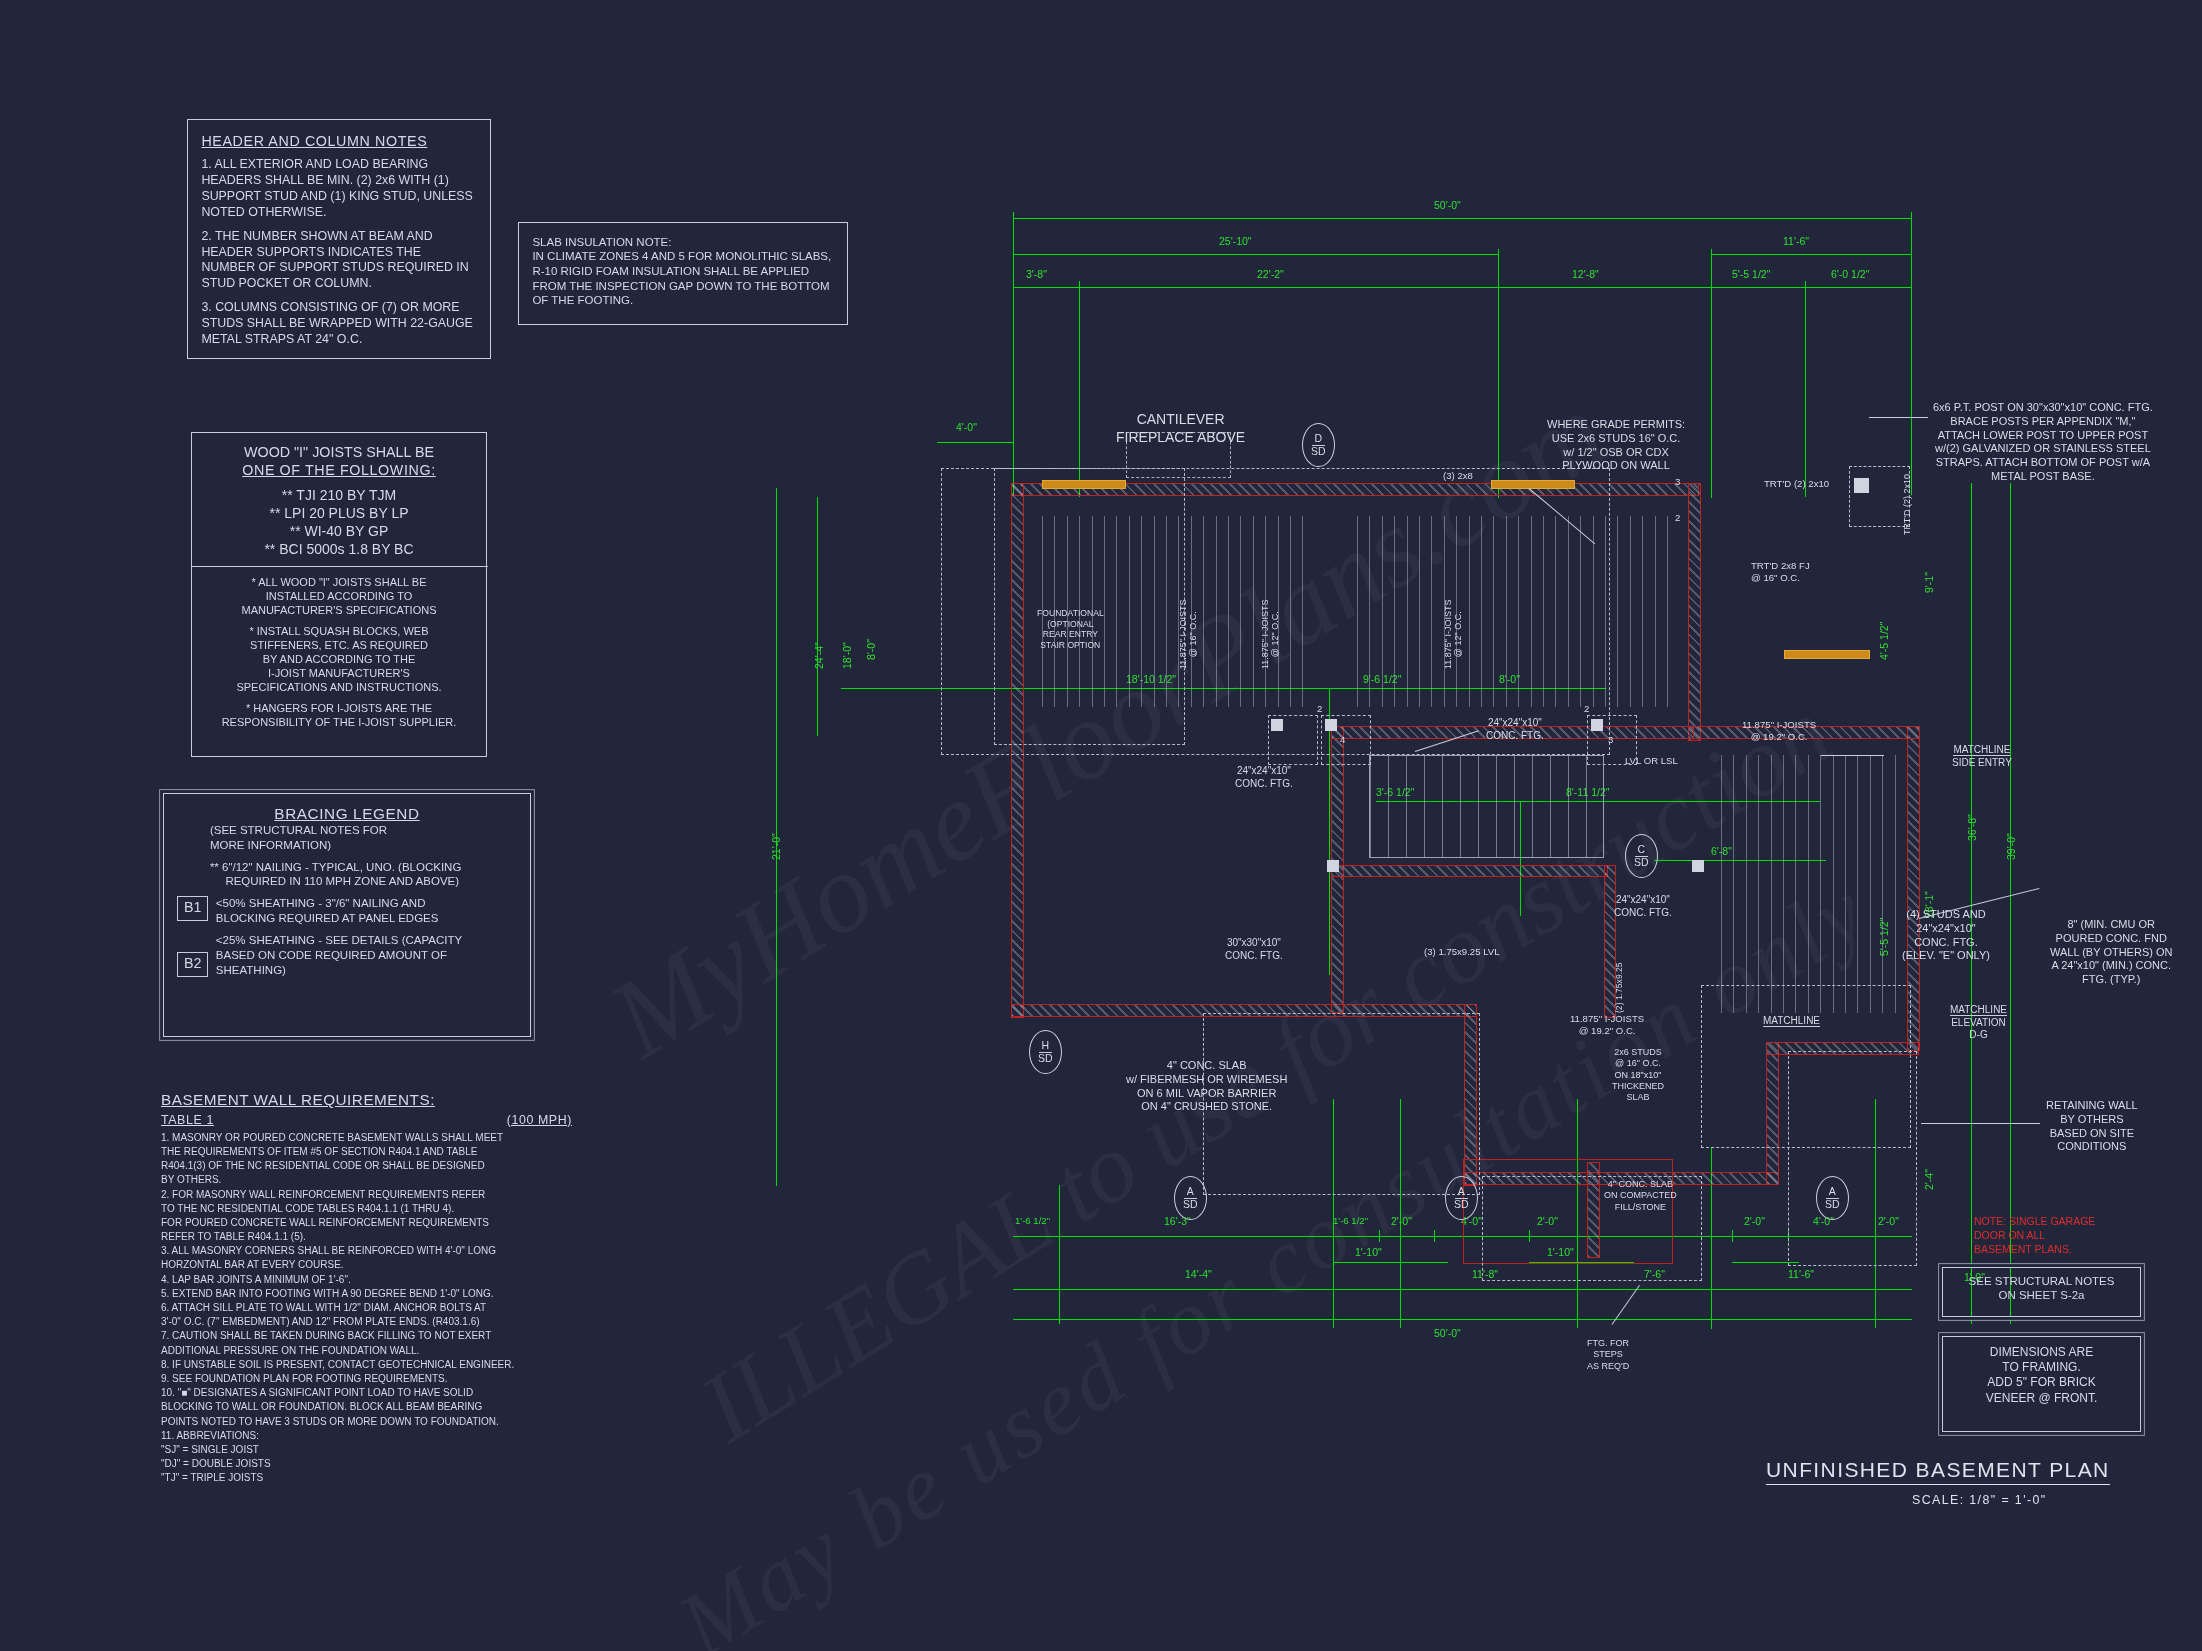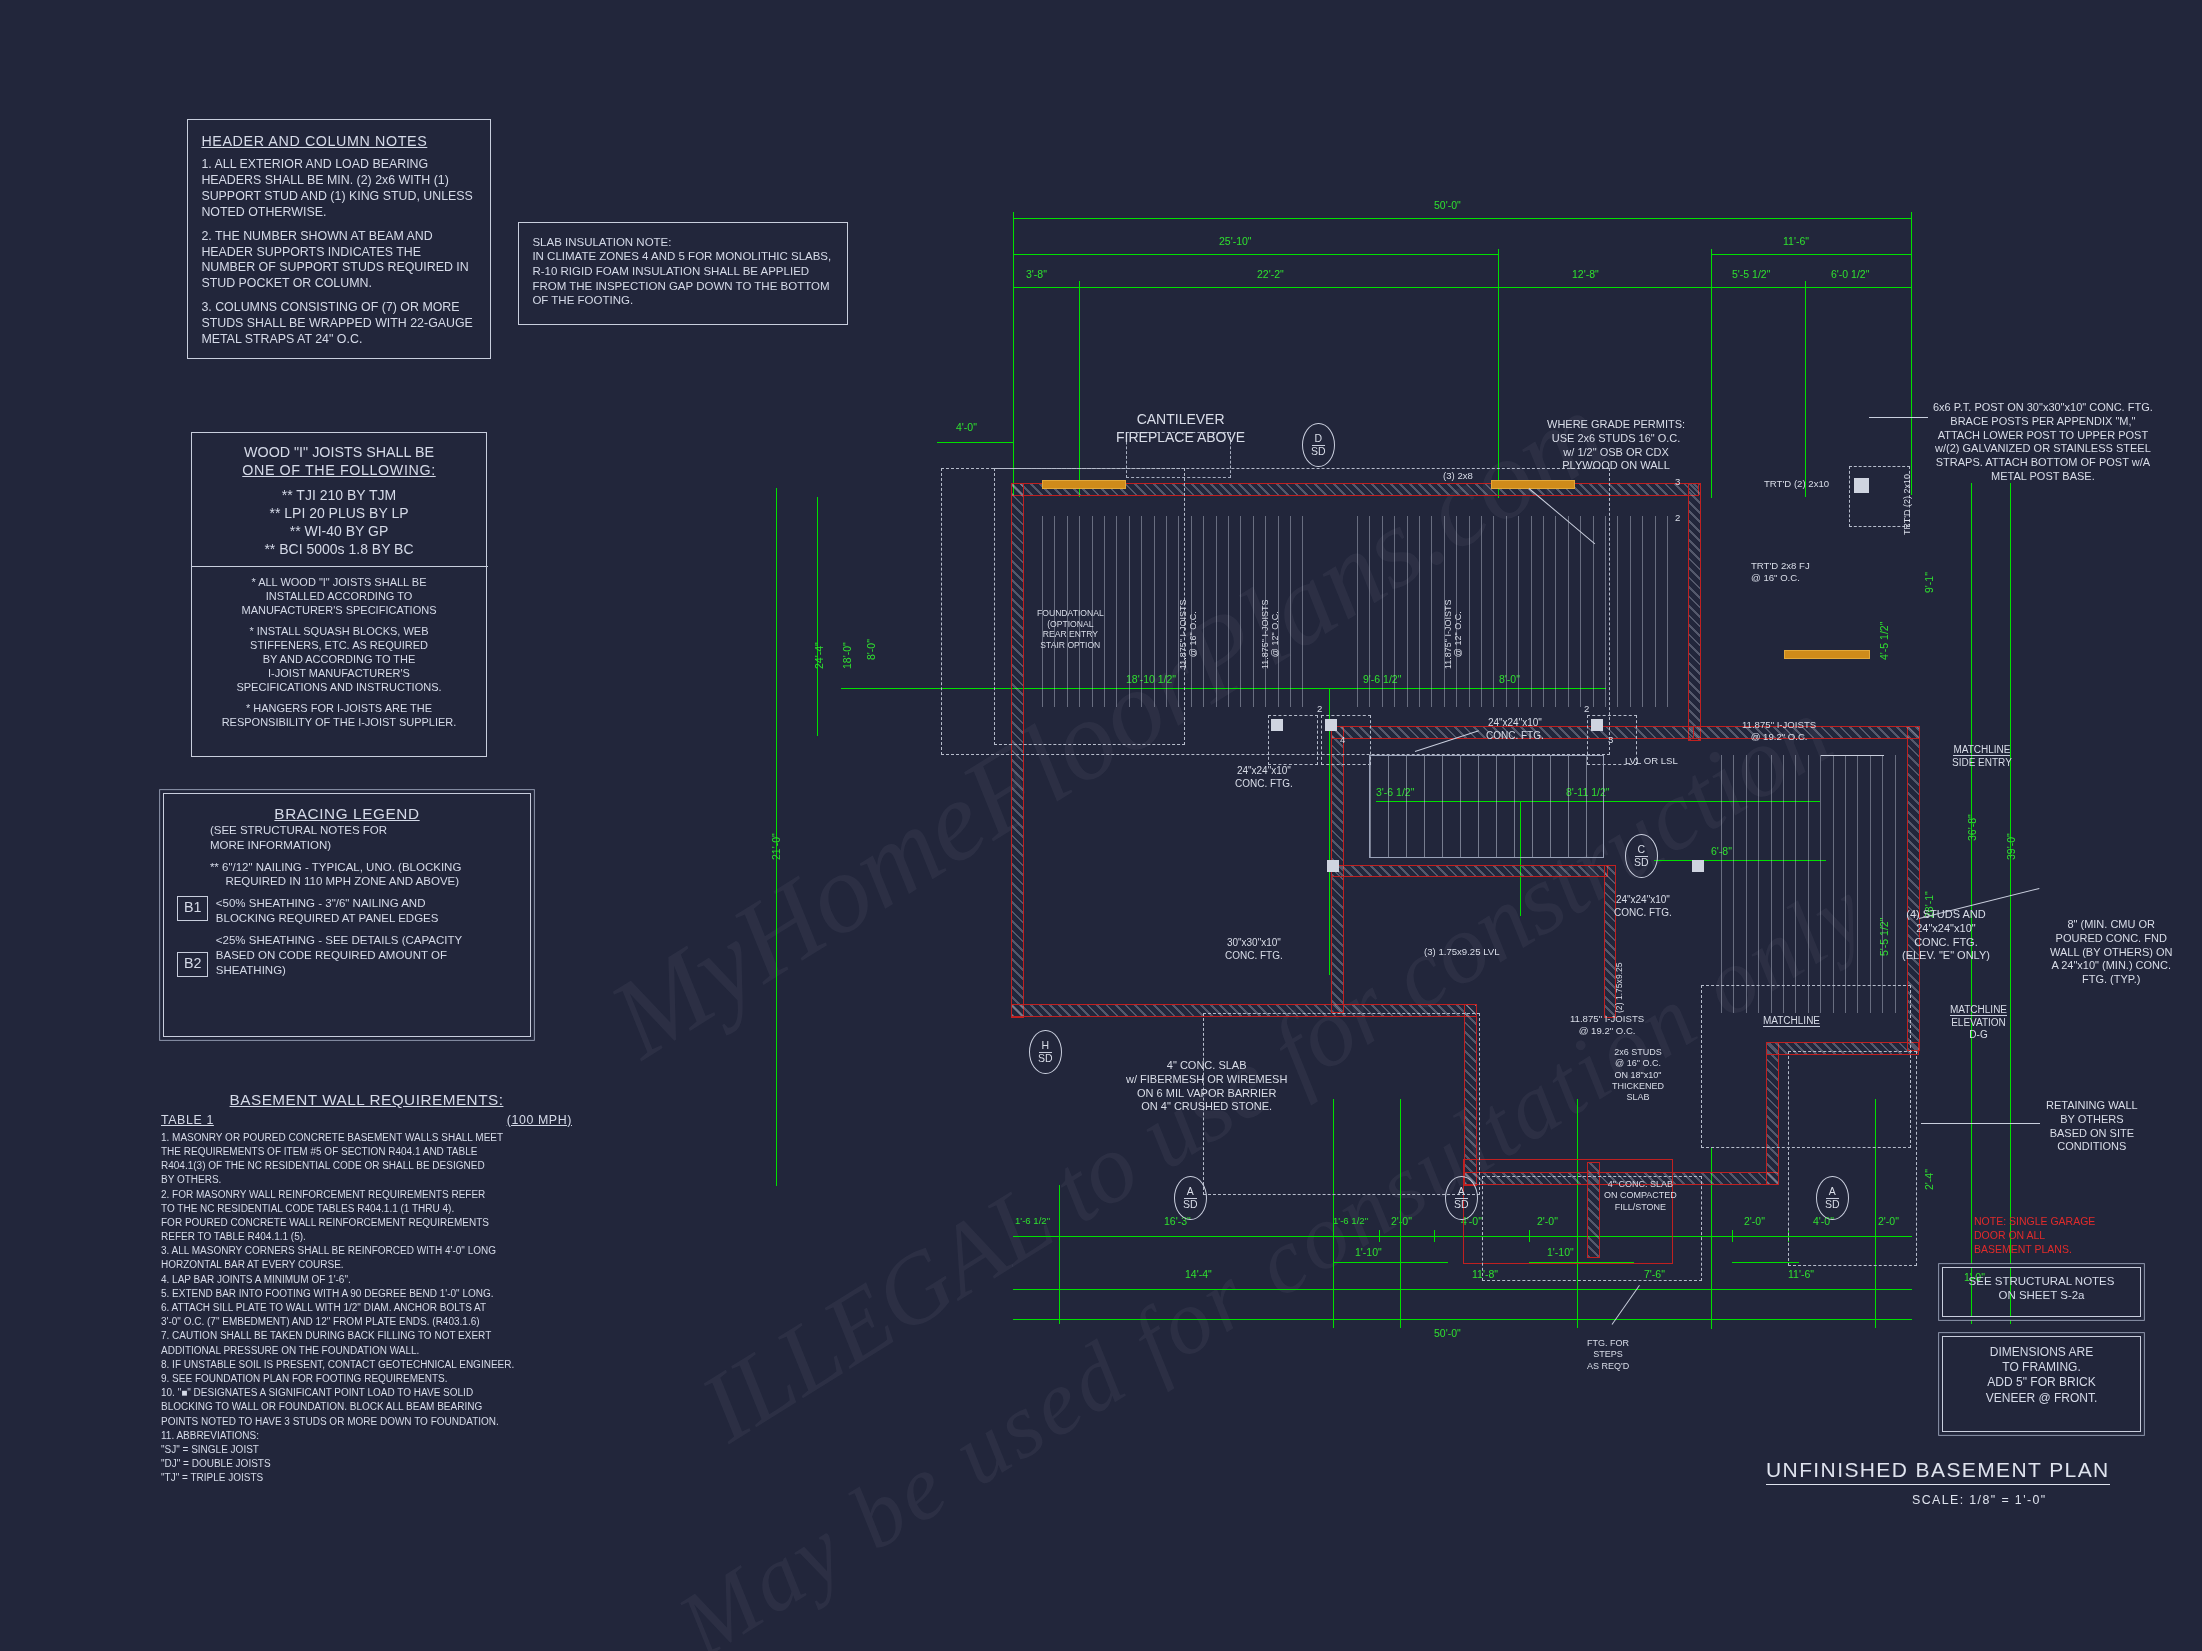--- a/index.html
+++ b/index.html
@@ -160,21 +160,21 @@
       <div style="border:1.5px solid #c9cedd; padding:1px 5.7px; height:25px; font-size:14.3px; align-self:flex-end;">B2</div>
       <div>
         <div>&lt;25% SHEATHING - SEE DETAILS (CAPACITY</div>
         <div>BASED ON CODE REQUIRED AMOUNT OF</div>
         <div>SHEATHING)</div>
       </div>
     </div>
   </div>
 
   <div class="tblock" style="left:161px; top:1090px; width:411px; font-size:10px;">
-    <div class="ttl" style="font-size:15.3px; letter-spacing:0.5px;text-align:center;">BASEMENT WALL REQUIREMENTS:</div>
+    <div class="ttl" style="font-size:15.3px; letter-spacing:0.5px;">BASEMENT WALL REQUIREMENTS:</div>
     <div style="display:flex; justify-content:space-between; margin-top:1.9px;">
       <span class="ttl" style="font-size:12.4px;">TABLE 1</span>
       <span class="ttl" style="font-size:12.4px;">(100 MPH)</span>
     </div>
     <div style="margin-top:2.9px; line-height:1.42;">
       <div>1. MASONRY OR POURED CONCRETE BASEMENT WALLS SHALL MEET</div>
       <div>THE REQUIREMENTS OF ITEM #5 OF SECTION R404.1 AND TABLE</div>
       <div>R404.1(3) OF THE NC RESIDENTIAL CODE OR SHALL BE DESIGNED</div>
       <div>BY OTHERS.</div>
       <div>2. FOR MASONRY WALL REINFORCEMENT REQUIREMENTS REFER</div>

